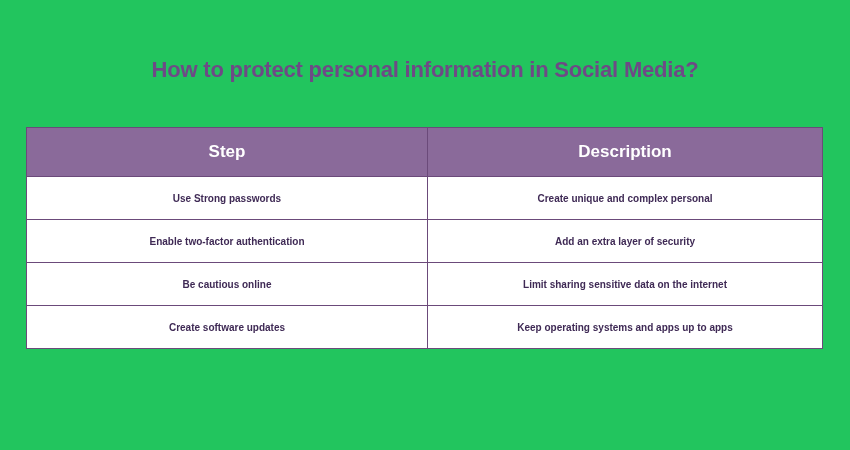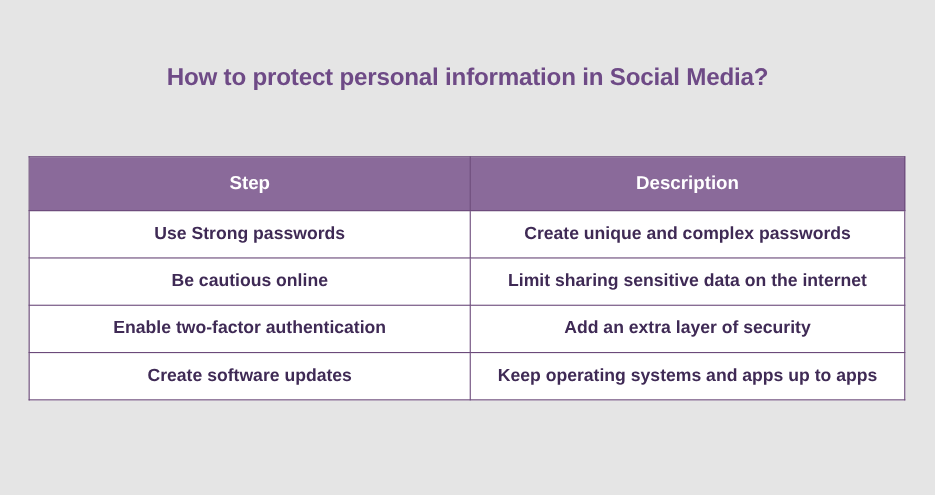--- a/index.html
+++ b/index.html
@@ -11,42 +11,42 @@
     height: 450px;
     background: #ffffff;
     font-family: "Liberation Sans", sans-serif;
     overflow: hidden;
   }
 
   .page {
     position: relative;
     width: 850px;
     height: 450px;
-    background: #e5e5e5;
+    background: #22c55e;
     box-sizing: border-box;
   }
 
   .title {
     position: absolute;
     left: 0;
     top: 56px;
     width: 850px;
     text-align: center;
     font-size: 22px;
     font-weight: bold;
     color: #6e4a86;
     letter-spacing: -0.2px;
     line-height: 28px;
     white-space: nowrap;
   }
 
   .table-wrap {
     position: absolute;
     left: 26px;
-    top: 142px;
+    top: 127px;
     width: 796px;
   }
 
   table.info-table {
     width: 796px;
     border-collapse: collapse;
     table-layout: fixed;
     border: 1px solid #6b4a7a;
   }
 
@@ -62,21 +62,21 @@
     text-align: center;
     vertical-align: middle;
     border: 1px solid #6b4a7a;
     padding: 0 6px;
     box-sizing: border-box;
   }
 
   table.info-table tbody td {
     background: #ffffff;
     color: #3f2a55;
-    font-size: 16px;
+    font-size: 10px;
     font-weight: bold;
     height: 43px;
     text-align: center;
     vertical-align: middle;
     border: 1px solid #6b4a7a;
     padding: 4px 8px;
     box-sizing: border-box;
     white-space: nowrap;
   }
 </style>
@@ -95,29 +95,29 @@
       </colgroup>
       <thead>
         <tr>
           <th>Step</th>
           <th>Description</th>
         </tr>
       </thead>
       <tbody>
         <tr>
           <td>Use Strong passwords</td>
-          <td>Create unique and complex passwords</td>
+          <td>Create unique and complex personal</td>
+        </tr>
+        <tr>
+          <td>Enable two-factor authentication</td>
+          <td>Add an extra layer of security</td>
         </tr>
         <tr>
           <td>Be cautious online</td>
           <td>Limit sharing sensitive data on the internet</td>
-        </tr>
-        <tr>
-          <td>Enable two-factor authentication</td>
-          <td>Add an extra layer of security</td>
         </tr>
         <tr>
           <td>Create software updates</td>
           <td>Keep operating systems and apps up to apps</td>
         </tr>
       </tbody>
     </table>
   </div>
 
 </div>

